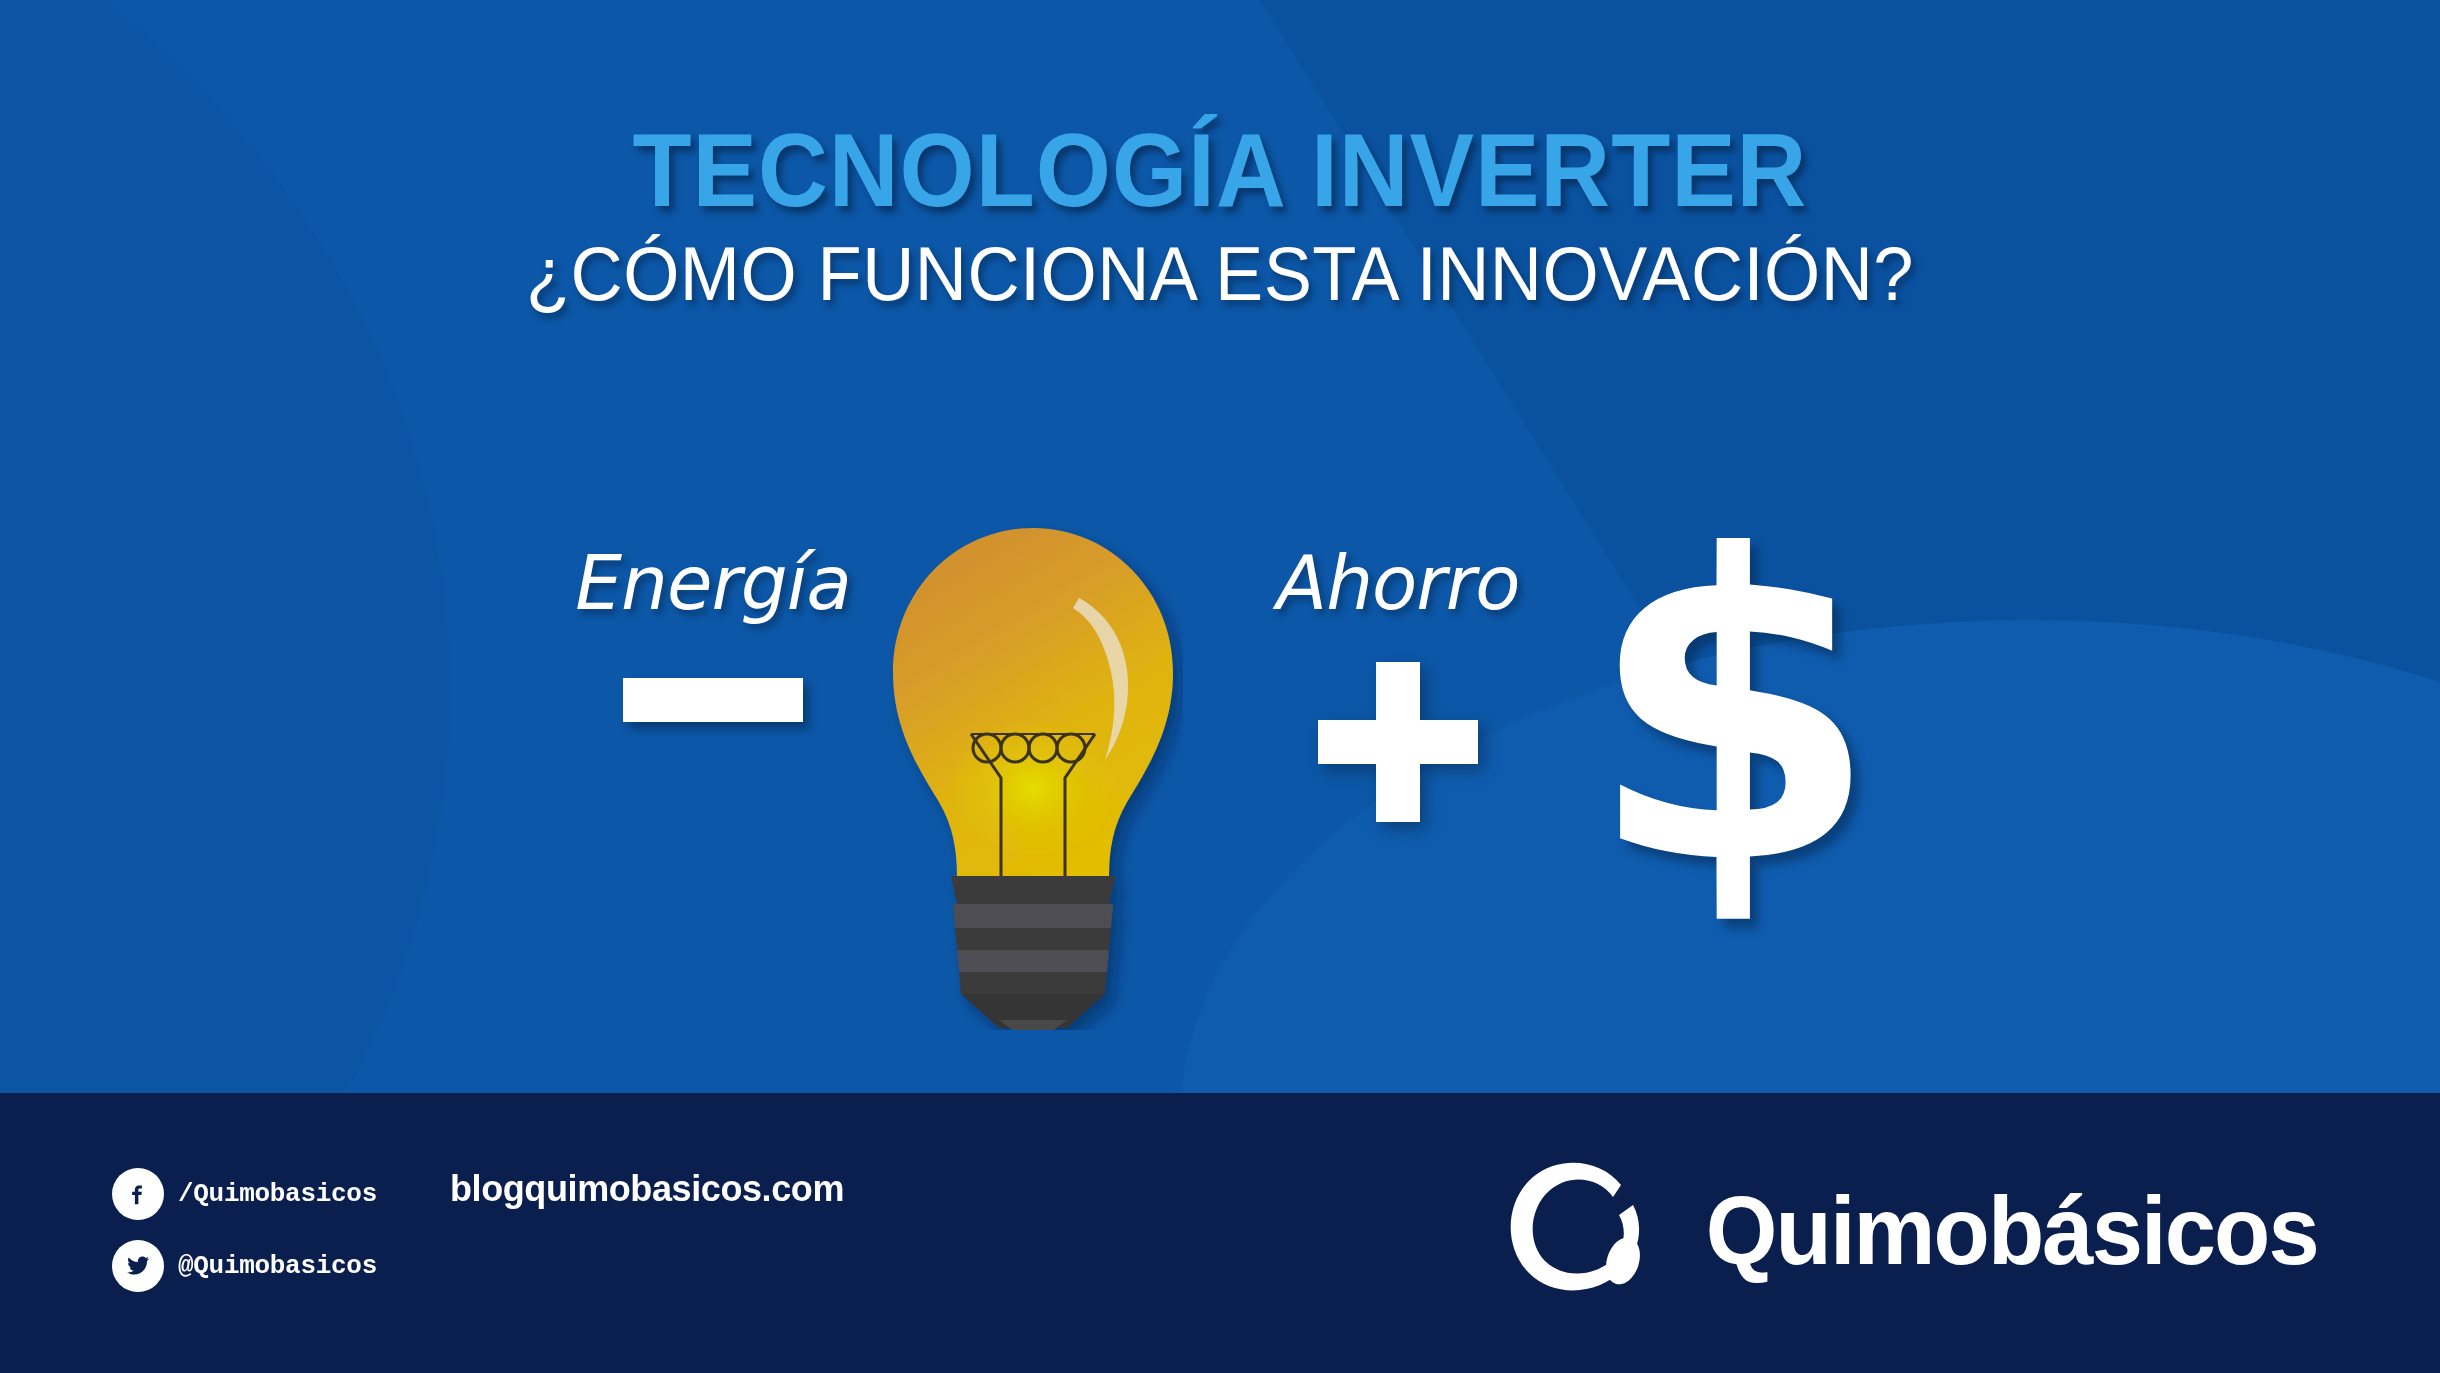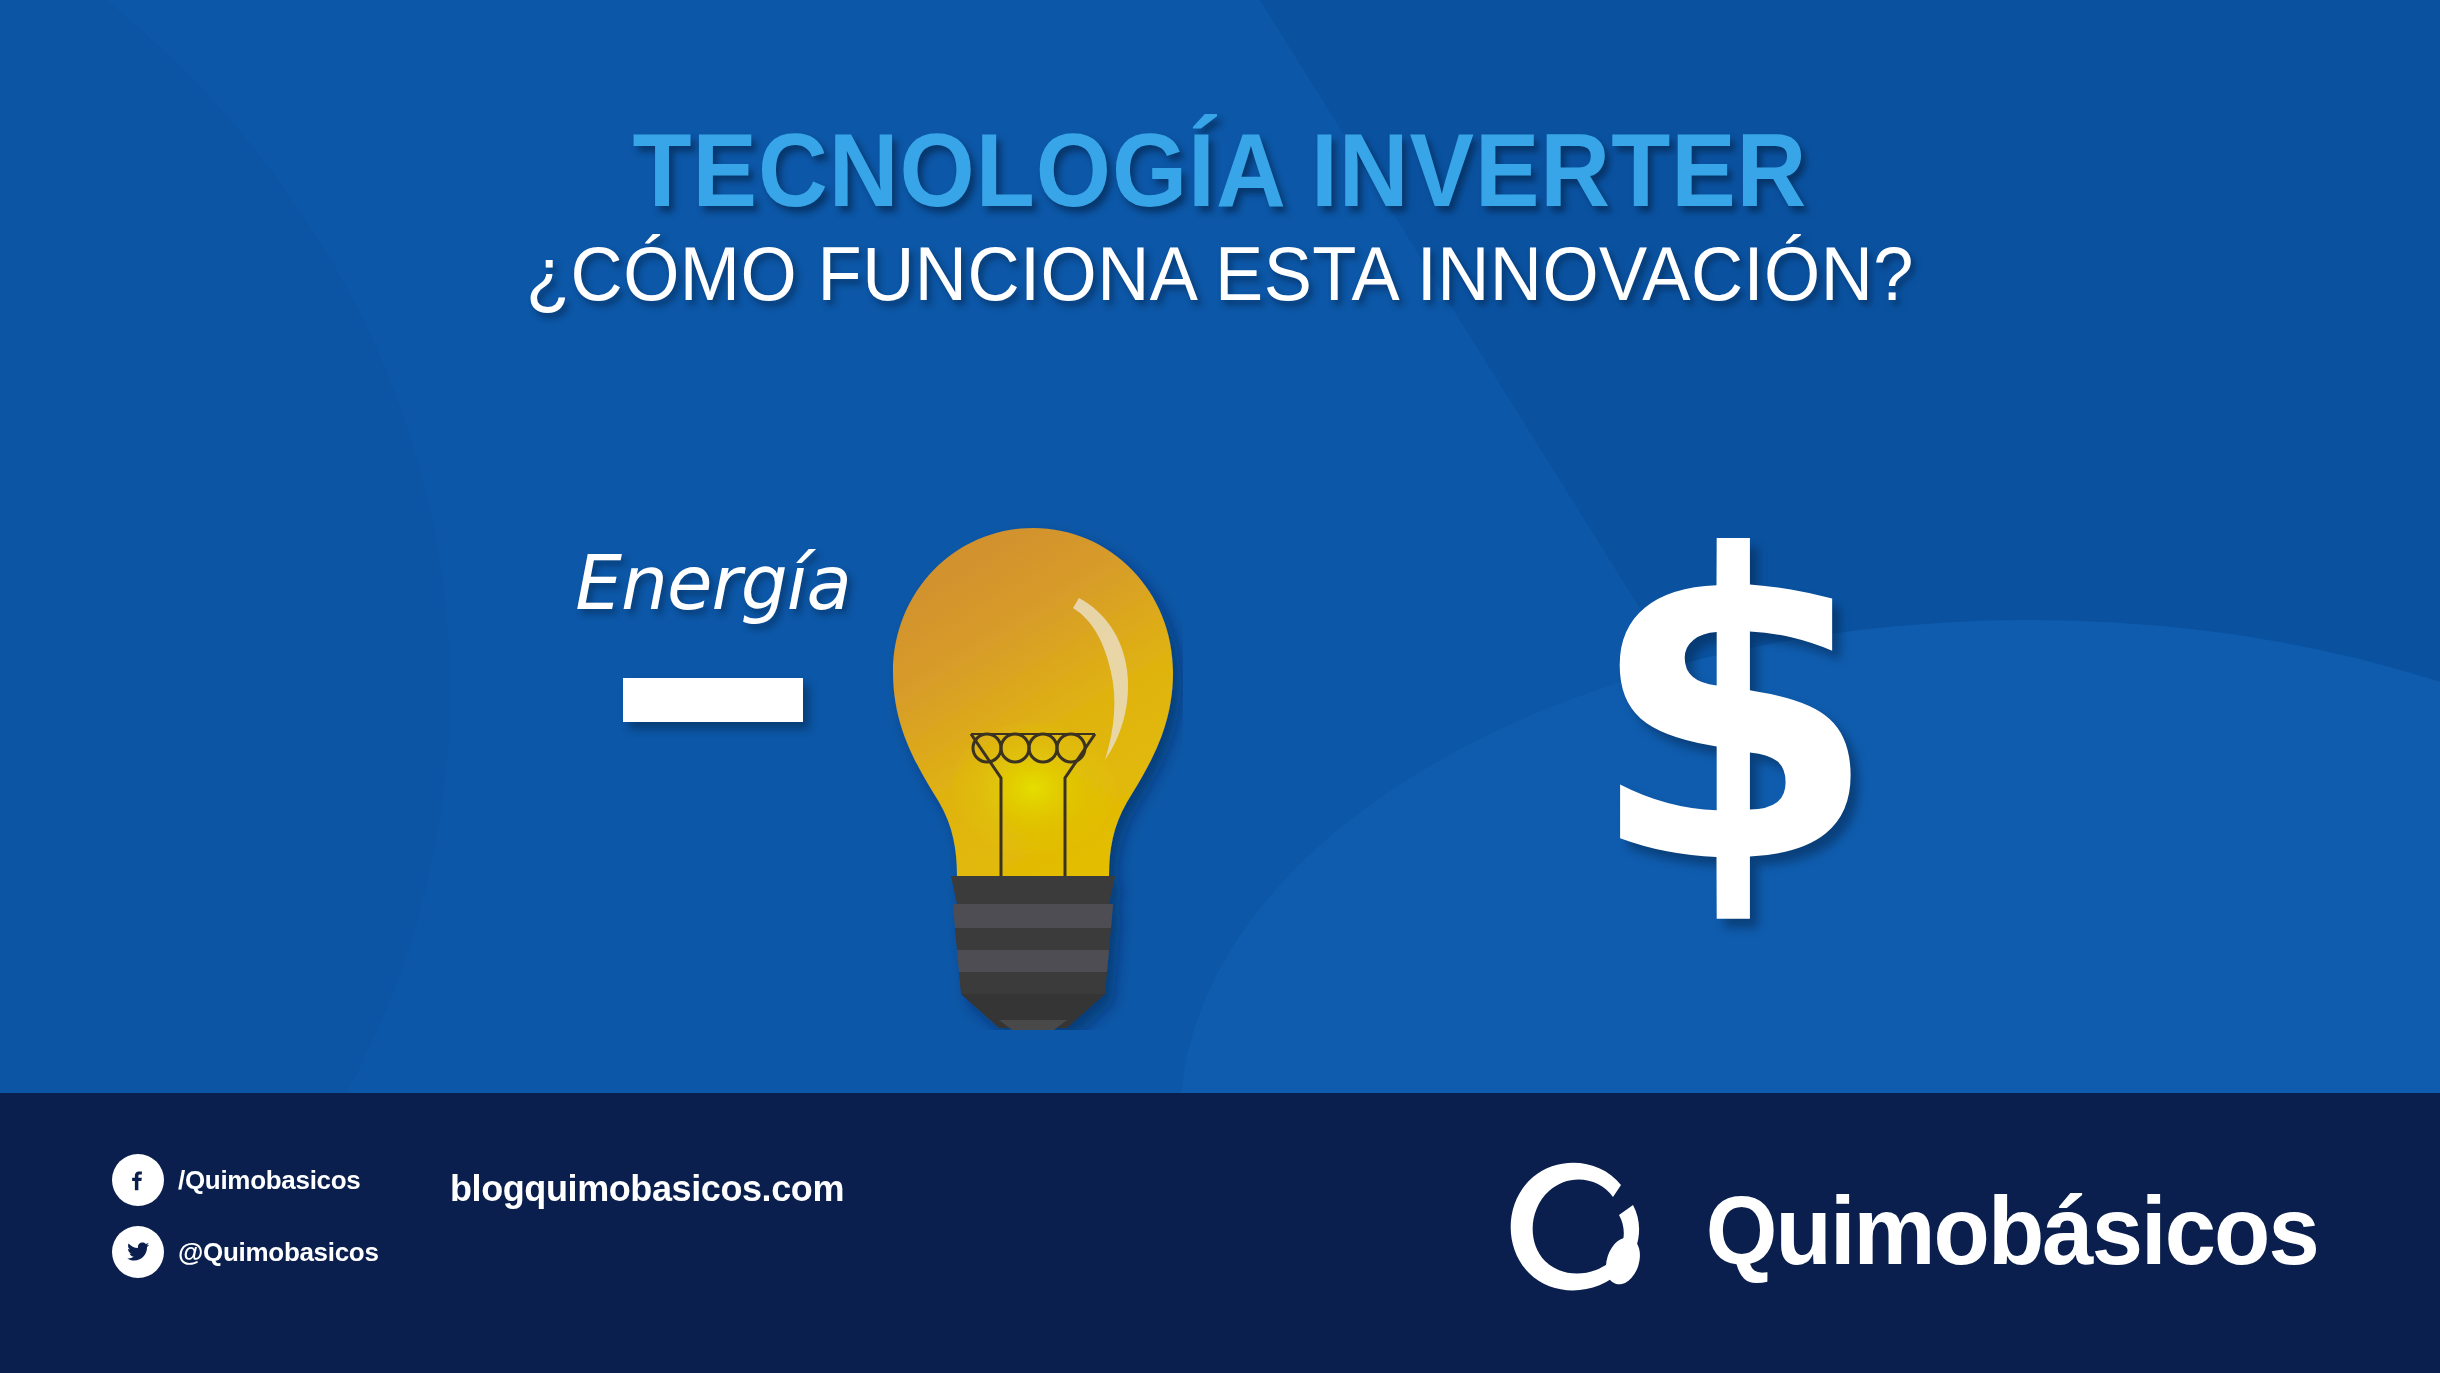--- a/index.html
+++ b/index.html
@@ -183,21 +183,22 @@
     right: 0;
     bottom: 0;
     height: 280px;
     background: #0a1f4d;
     z-index: 8;
   }
 
   .social-block {
     position: absolute;
     left: 112px;
-    top: 56px;
+    top: 70px;
+    font-family: Liberation Mono, monospace;
   }
   .social-row {
     display: flex;
     align-items: center;
     height: 62px;
     margin-bottom: 10px;
   }
   .social-badge {
     width: 52px;
     height: 52px;
@@ -326,20 +327,27 @@
           <path d="M72 408 L 228 408 L 226 430 L 74 430 Z" fill="#3a3a3a"></path>
           <path d="M74 430 L 226 430 L 224 452 L 76 452 Z" fill="#4d4d52"></path>
           <path d="M76 452 L 224 452 L 222 474 L 78 474 Z" fill="#3a3a3a"></path>
           <path d="M78 474 L 222 474 L 184 508 L 116 508 Z" fill="#343434"></path>
 
           <path d="M116 500 L 184 500 L 168 512 L 132 512 Z" fill="#4a4a4a"></path>
         </g>
       </svg>
     </div>
 
+    <div class="col col-ahorro">
+      <div class="script-label">Ahorro</div>
+      <div class="plus-wrap">
+        <div class="plus-h"></div>
+        <div class="plus-v"></div>
+      </div>
+    </div>
 
     <div class="col col-dollar">
       <div class="dollar">$</div>
     </div>
 
   </div>
 
   <div class="footer">
 
     <div class="social-block">

